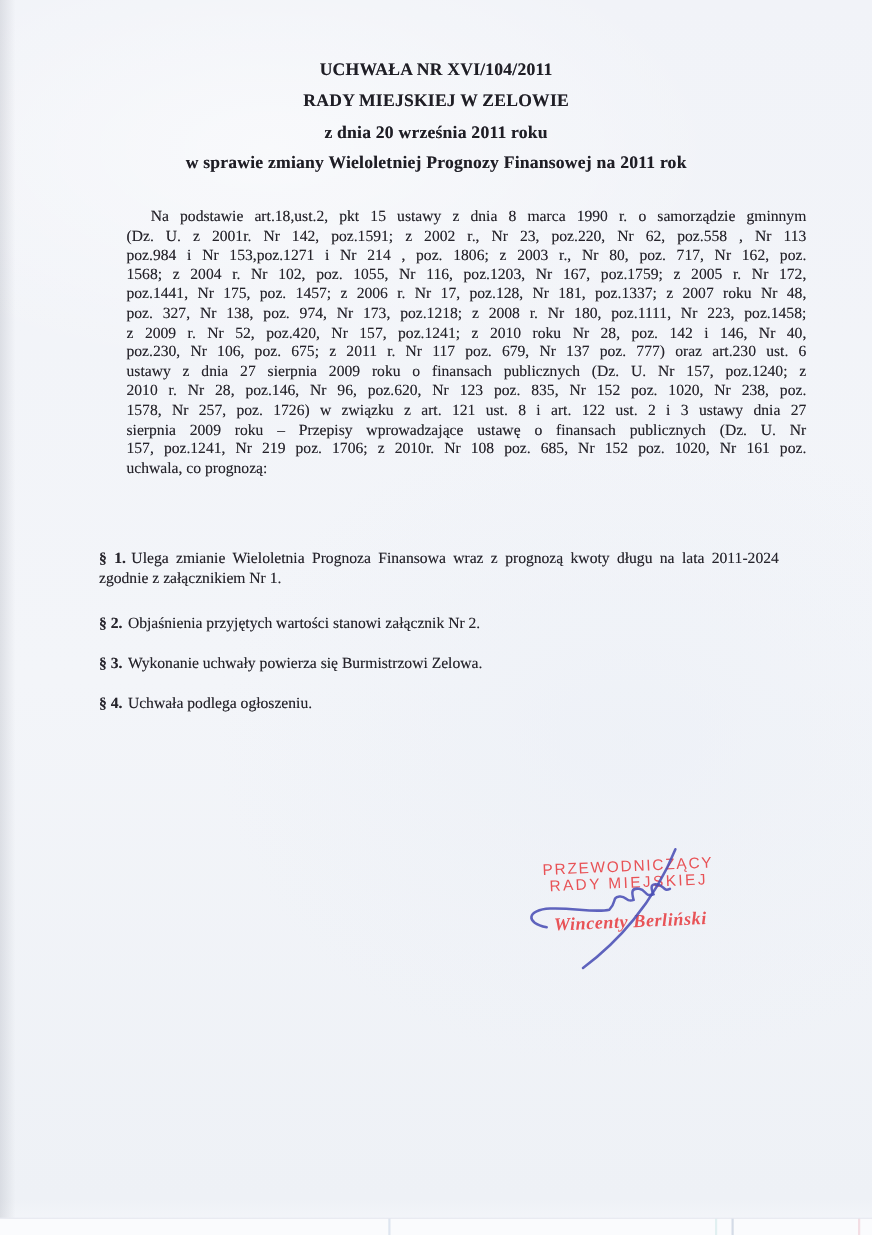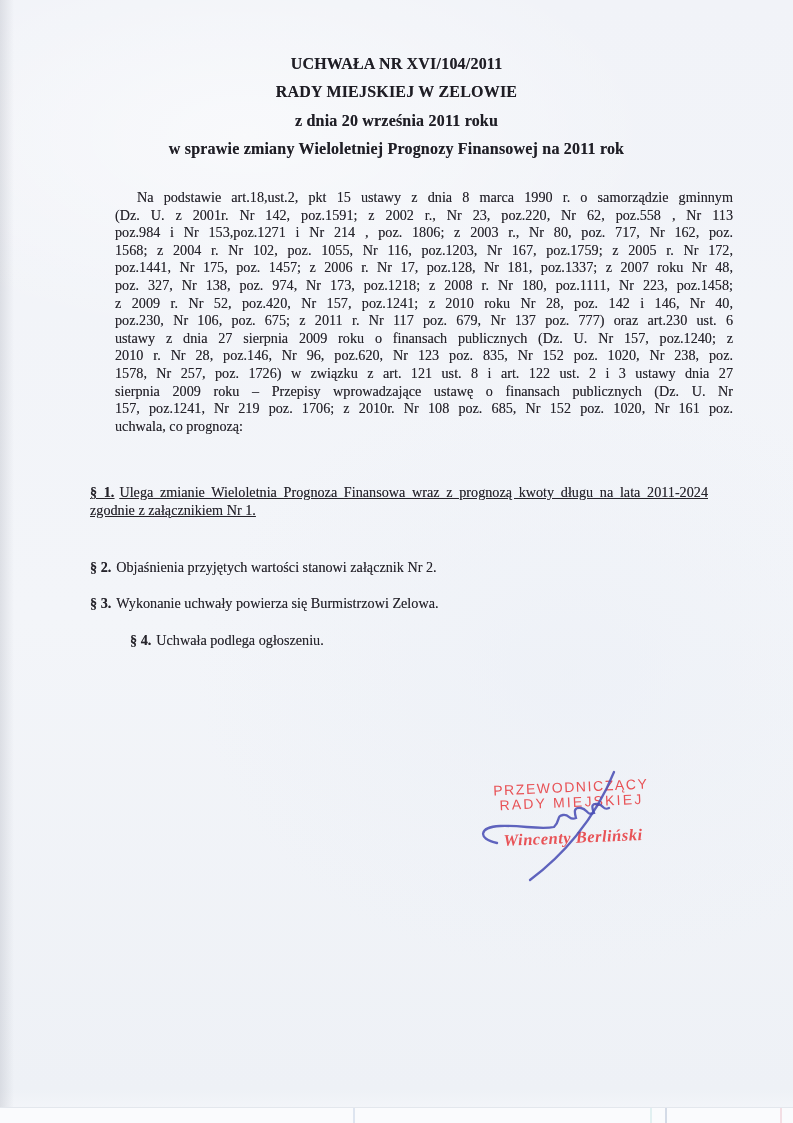--- a/index.html
+++ b/index.html
@@ -87,24 +87,24 @@
   .section {
     position: absolute;
     left: 90px;
     width: 618px;
     font-size: 14.2px;
     line-height: 17.6px;
     text-align: justify;
     text-shadow: 0 0 0.4px rgba(38,36,46,0.5);
   }
   .section .lbl { font-weight: bold; margin-right: 5px; }
-  .sec1 { top: 470px; text-decoration: underline; }
+  .sec1 { top: 486px; }
   .sec2 { top: 545px; }
   .sec3 { top: 581px; }
-  .sec4 { top: 618px; margin-left: 40px; }
+  .sec4 { top: 618px; }
   .sec6 { top: 654px; }
 
   
   .stamp {
     position: absolute;
     left: 487px;
     top: 780px;
     width: 170px;
     text-align: center;
     transform: rotate(-2.5deg);

